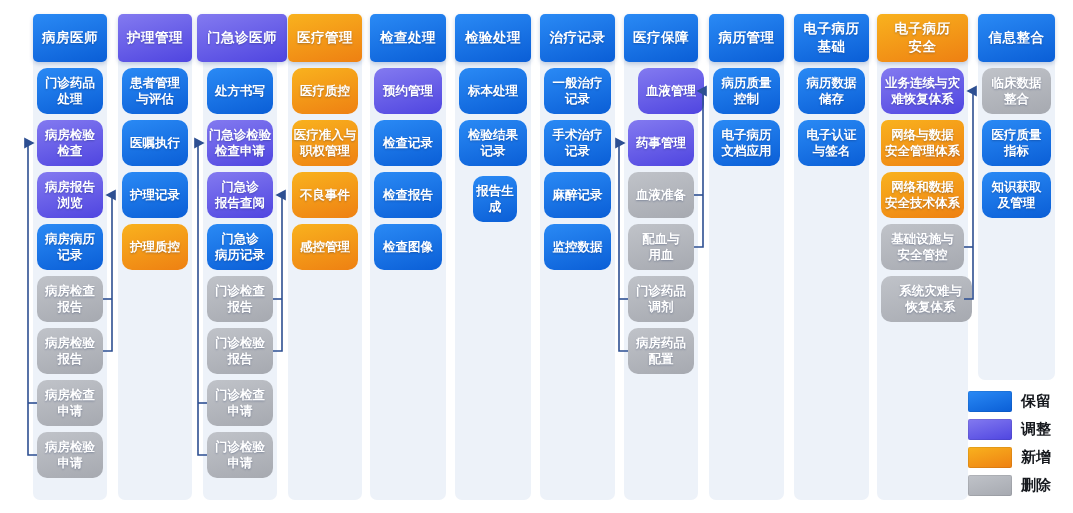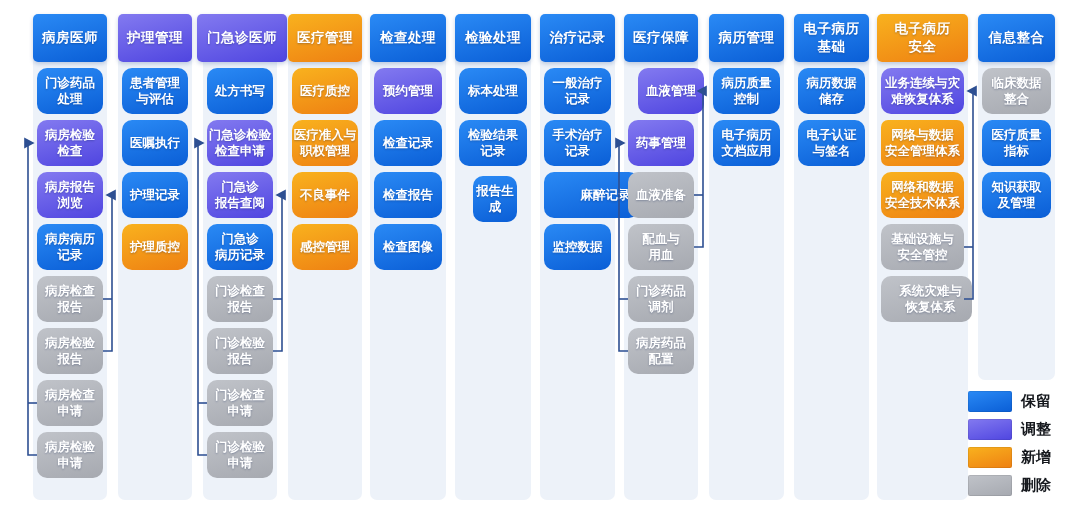--- a/index.html
+++ b/index.html
@@ -94,21 +94,21 @@
       <div class="node item t-keep" style="left: 459px; top: 68px; width: 68px; height: 46px;">标本处理</div>
       <div class="node item t-keep" style="left: 459px; top: 120px; width: 68px; height: 46px;">检验结果
 记录</div>
       <div class="node item t-keep" style="left: 459px; top: 176px; width: 44px; height: 46px; margin-left: 14px;">报告生成</div>
       <div class="panel" style="left: 540px; top: 14px; width: 75px; height: 486px;"></div>
       <div class="node header t-keep" style="left: 540px; top: 14px; width: 75px; height: 48px;">治疗记录</div>
       <div class="node item t-keep" style="left: 544px; top: 68px; width: 67px; height: 46px;">一般治疗
 记录</div>
       <div class="node item t-keep" style="left: 544px; top: 120px; width: 67px; height: 46px;">手术治疗
 记录</div>
-      <div class="node item t-keep" style="left: 544px; top: 172px; width: 67px; height: 46px; padding-left: 28px;">麻醉记录</div>
+      <div class="node item t-keep" style="left: 544px; top: 172px; width: 67px; height: 46px;">麻醉记录</div>
       <div class="node item t-keep" style="left: 544px; top: 224px; width: 67px; height: 46px;">监控数据</div>
       <div class="panel" style="left: 624px; top: 14px; width: 74px; height: 486px;"></div>
       <div class="node header t-keep" style="left: 624px; top: 14px; width: 74px; height: 48px;">医疗保障</div>
       <div class="node item t-adjust" style="left: 628px; top: 68px; width: 66px; height: 46px; margin-left: 10px;">血液管理</div>
       <div class="node item t-adjust" style="left: 628px; top: 120px; width: 66px; height: 46px;">药事管理</div>
       <div class="node item t-delete" style="left: 628px; top: 172px; width: 66px; height: 46px;">血液准备</div>
       <div class="node item t-delete" style="left: 628px; top: 224px; width: 66px; height: 46px;">配血与
 用血</div>
       <div class="node item t-delete" style="left: 628px; top: 276px; width: 66px; height: 46px;">门诊药品
 调剂</div>

